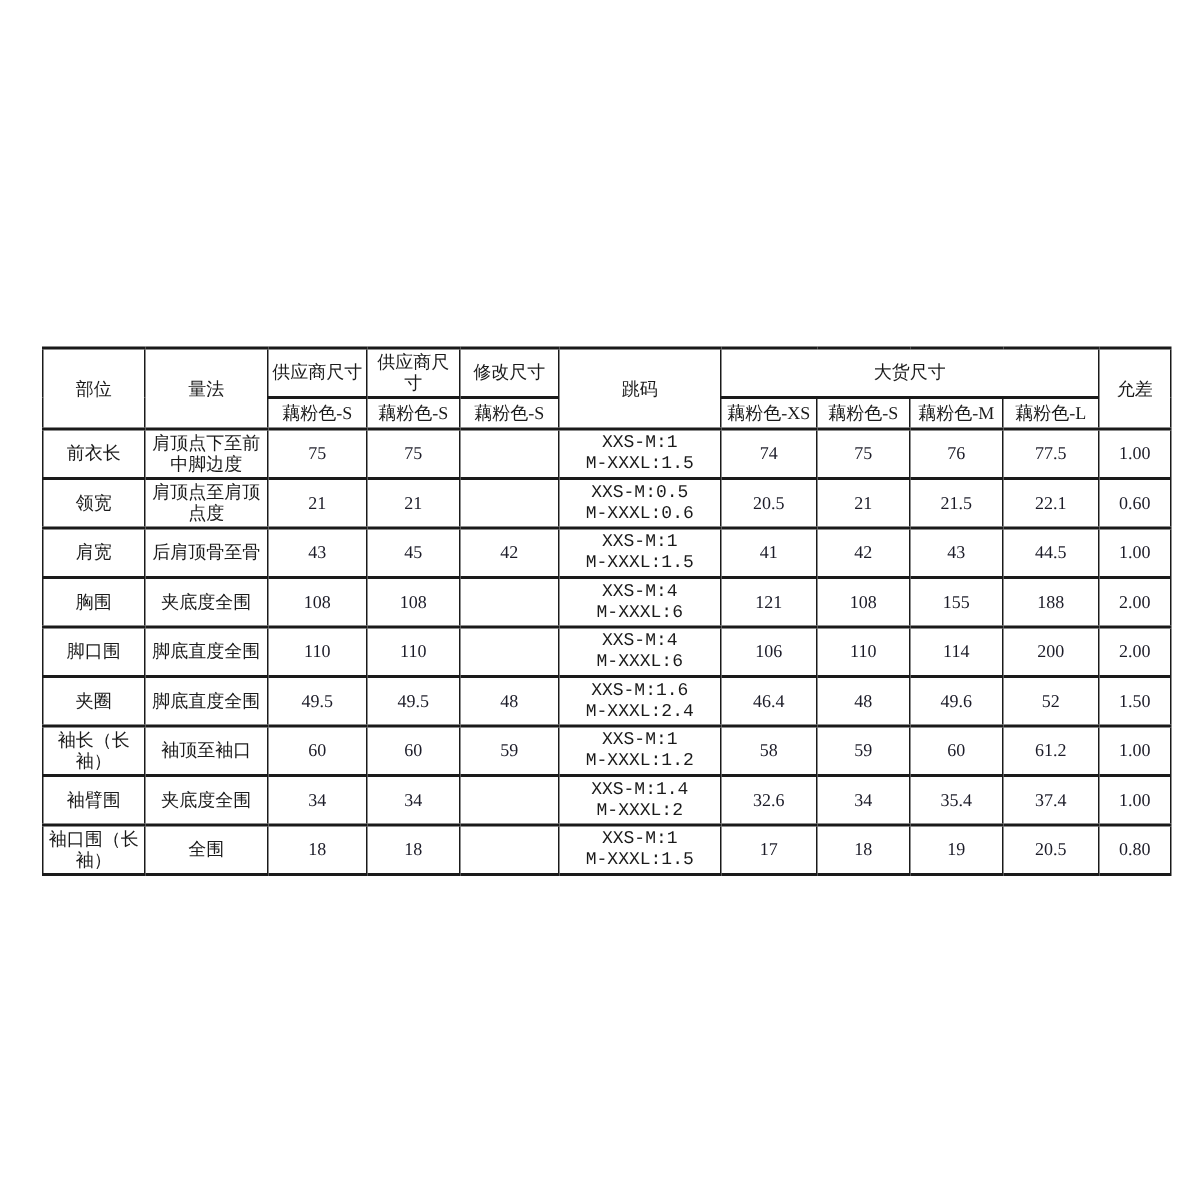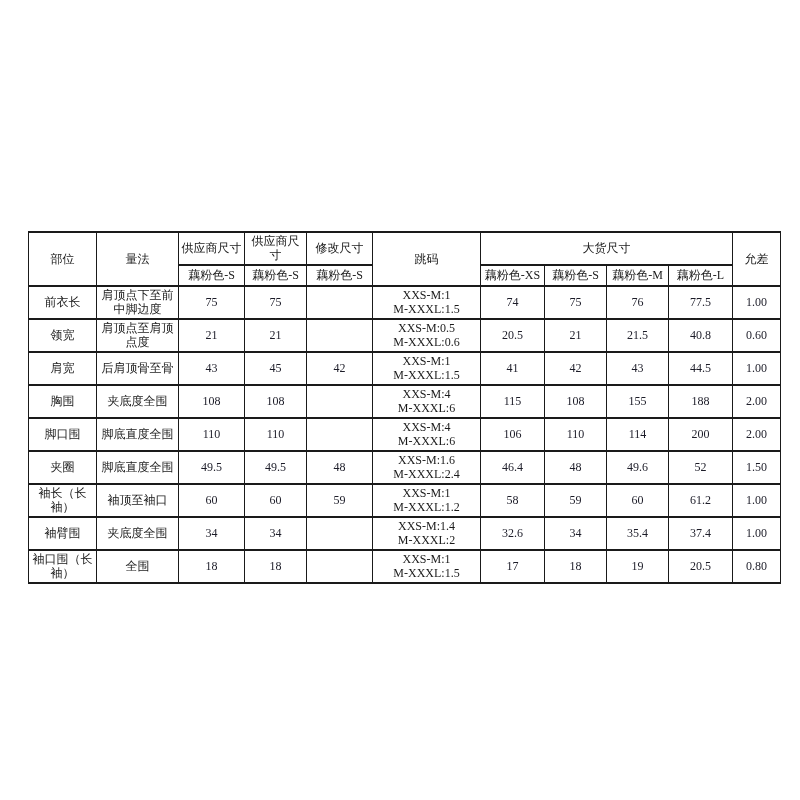--- a/index.html
+++ b/index.html
@@ -41,21 +41,21 @@
     line-height: 1.2;
     overflow: hidden;
   }
   table.spec thead th { height: 17px; }
   table.spec tbody td { height: 29px; }
   td.part-col { font-size: 11px; padding: 1px 0; }
   td.method-col { font-size: 12px; line-height: 1.15; }
   td.grading-col {
     text-align: left;
     font-size: 10px;
-    font-family: Liberation Serif, serif;
+    font-family: Liberation Mono, monospace;
     line-height: 1.25;
     padding-left: 2px;
   }
   .num { font-size: 12px; color: #1c1c28; }
 </style>
 </head>
 <body>
 
 <div class="page">
   <table class="spec">
@@ -118,21 +118,21 @@
         <td class="num">21</td>
         <td class="num">21</td>
         <td class="num"></td>
         <td class="grading-col">
           <div>XXS-M:0.5</div>
           <div>M-XXXL:0.6</div>
         </td>
         <td class="num">20.5</td>
         <td class="num">21</td>
         <td class="num">21.5</td>
-        <td class="num">40.8</td>
+        <td class="num">22.1</td>
         <td class="num">0.60</td>
       </tr>
 
       <tr>
         <td class="part-col">肩宽</td>
         <td class="method-col">后肩顶骨至骨</td>
         <td class="num">43</td>
         <td class="num">45</td>
         <td class="num">42</td>
         <td class="grading-col">
@@ -149,21 +149,21 @@
       <tr>
         <td class="part-col">胸围</td>
         <td class="method-col">夹底度全围</td>
         <td class="num">108</td>
         <td class="num">108</td>
         <td class="num"></td>
         <td class="grading-col">
           <div>XXS-M:4</div>
           <div>M-XXXL:6</div>
         </td>
-        <td class="num">115</td>
+        <td class="num">121</td>
         <td class="num">108</td>
         <td class="num">155</td>
         <td class="num">188</td>
         <td class="num">2.00</td>
       </tr>
 
       <tr>
         <td class="part-col">脚口围</td>
         <td class="method-col">脚底直度全围</td>
         <td class="num">110</td>

